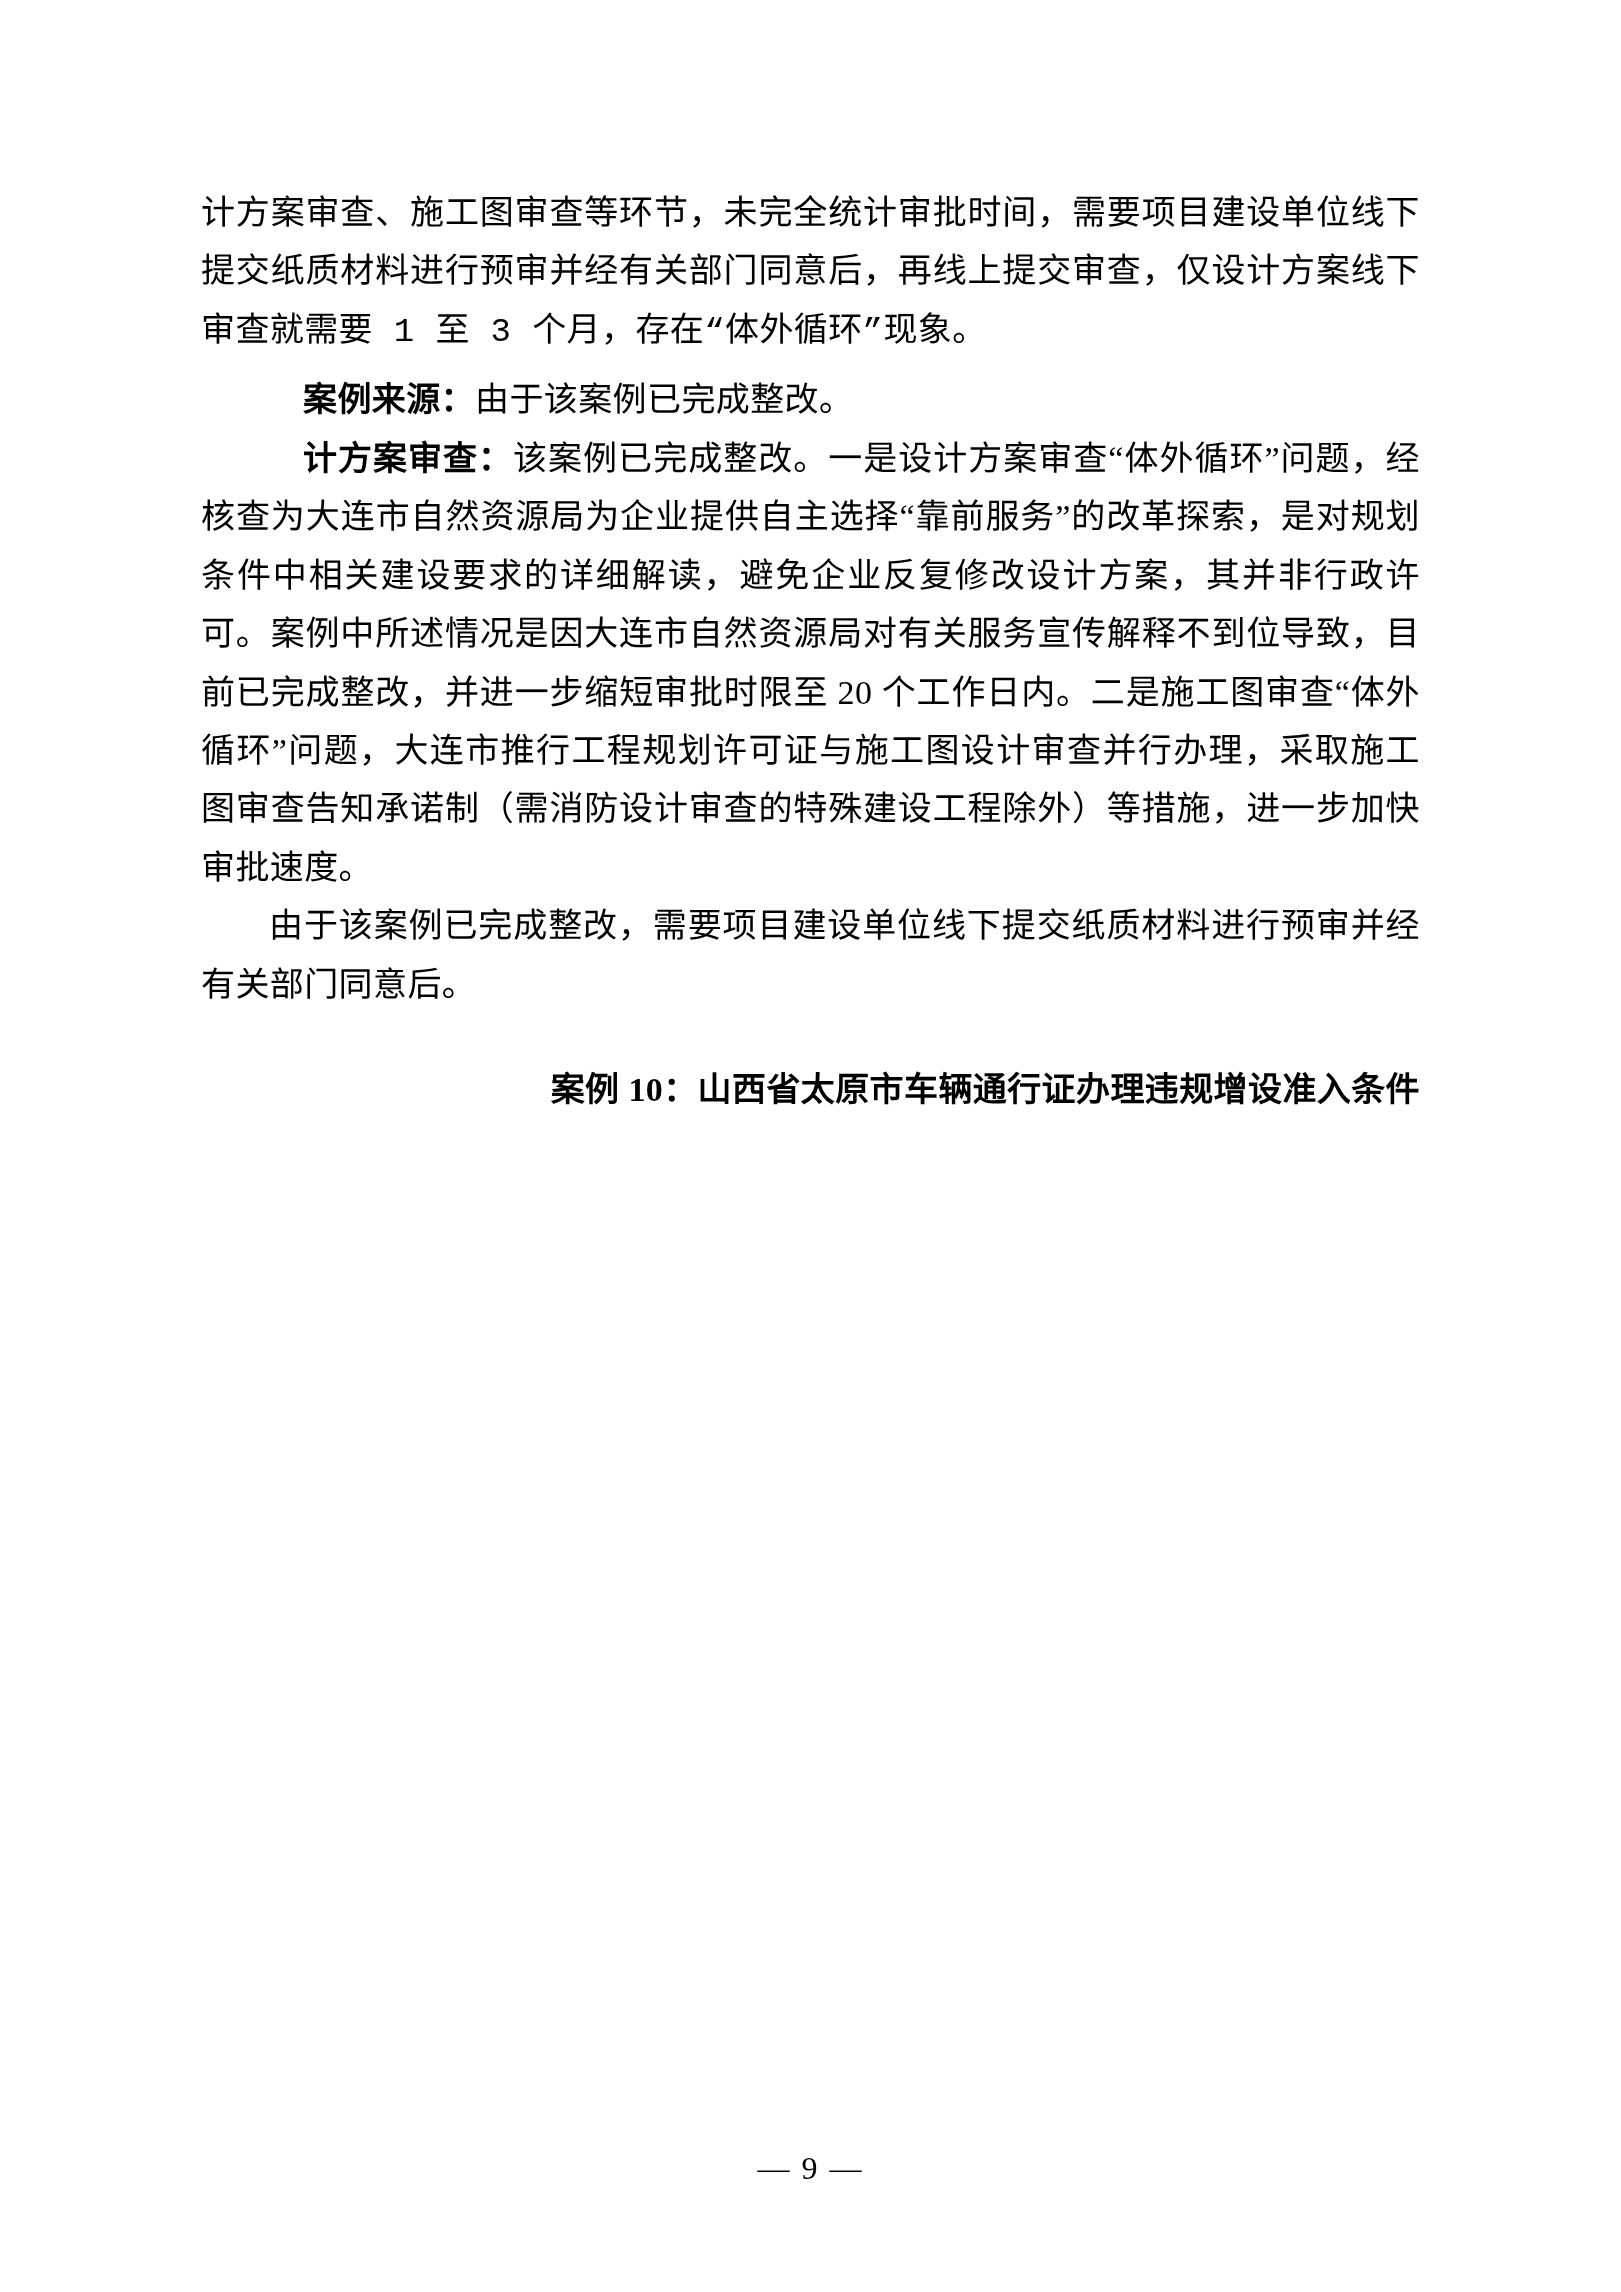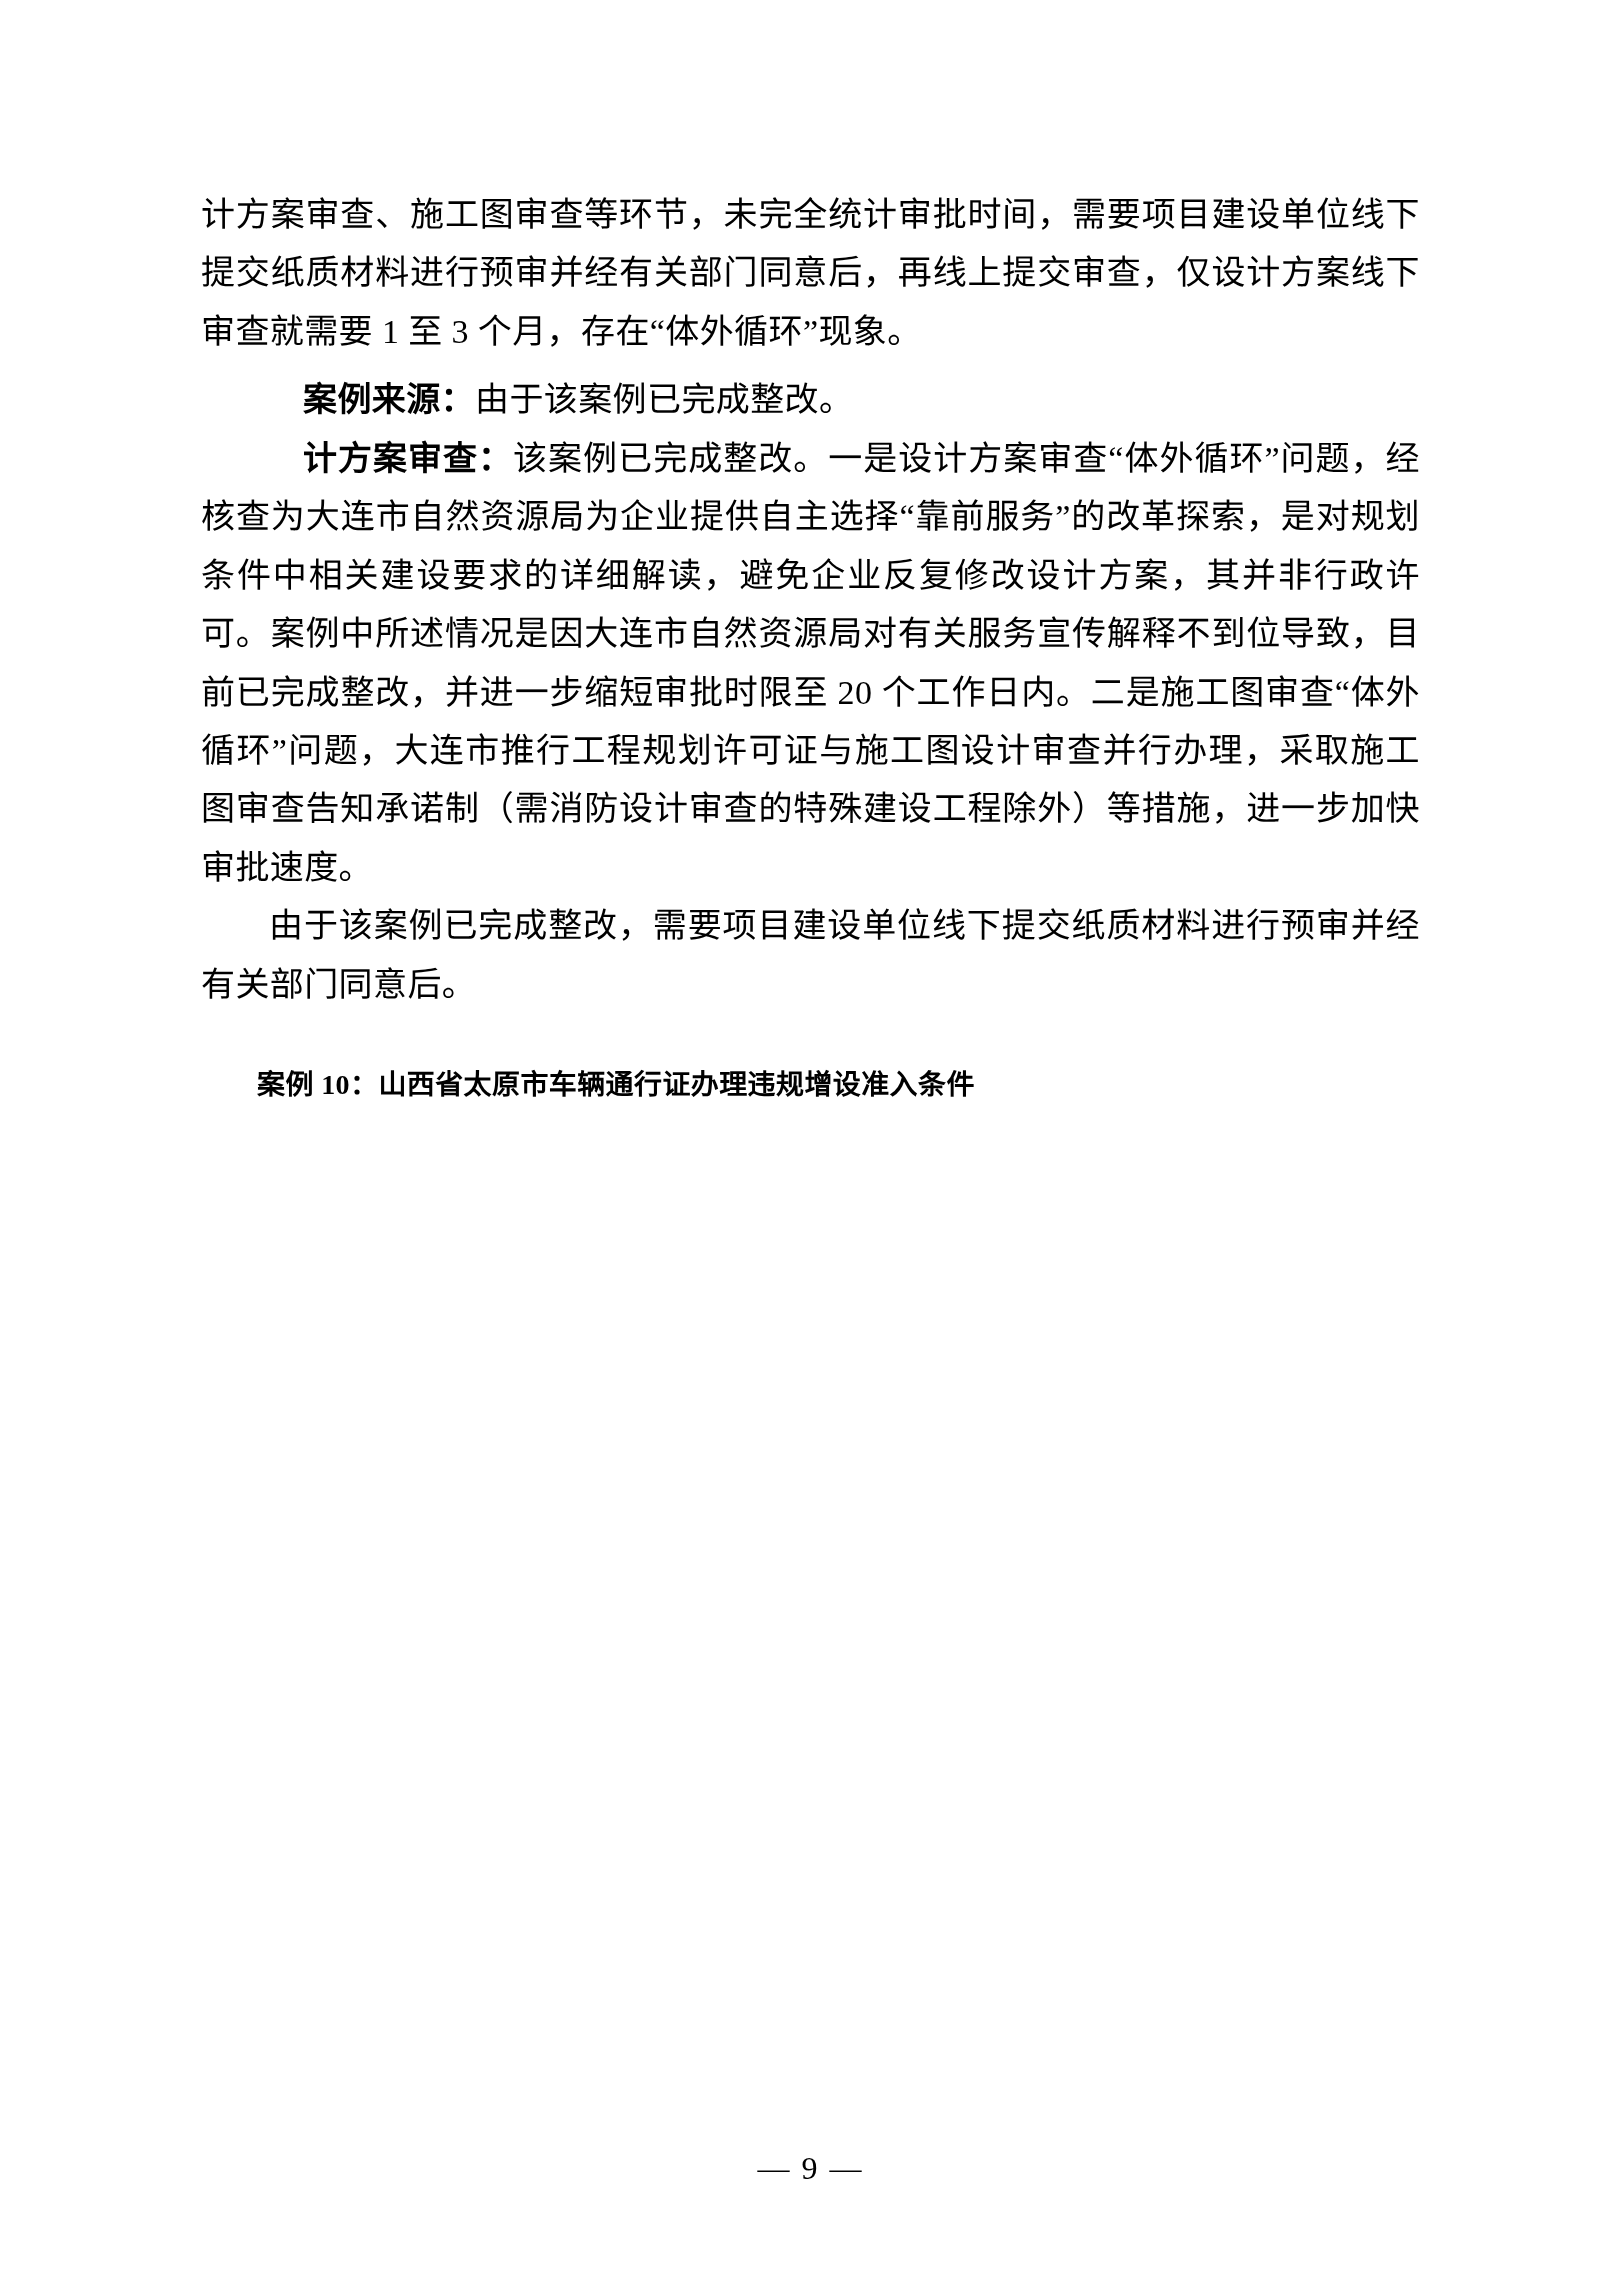--- a/index.html
+++ b/index.html
@@ -31,33 +31,35 @@
     text-align: justify;
     text-justify: inter-ideograph;
     letter-spacing: 0.4px;
     margin: 0;
   }
   .para-indent {
     text-indent: 2em;
   }
   .para-hang {
     text-indent: 0;
+    font-family: Liberation Mono, monospace;
   }
   .lead-label {
     font-weight: bold;
     margin-left: 34px;
   }
   .section-heading {
-    font-size: 28px;
+    font-size: 34px;
     font-weight: bold;
     line-height: 1.72;
     margin: 0;
     text-indent: 0;
     padding-left: 2em;
     letter-spacing: 0.4px;
+    text-align: right;
   }
   .gap-small { height: 9.8px; }
   .gap-large { height: 47px; }
   .page-number {
     position: absolute;
     left: 0;
     right: 0;
     bottom: 106px;
     text-align: center;
     font-size: 32px;

